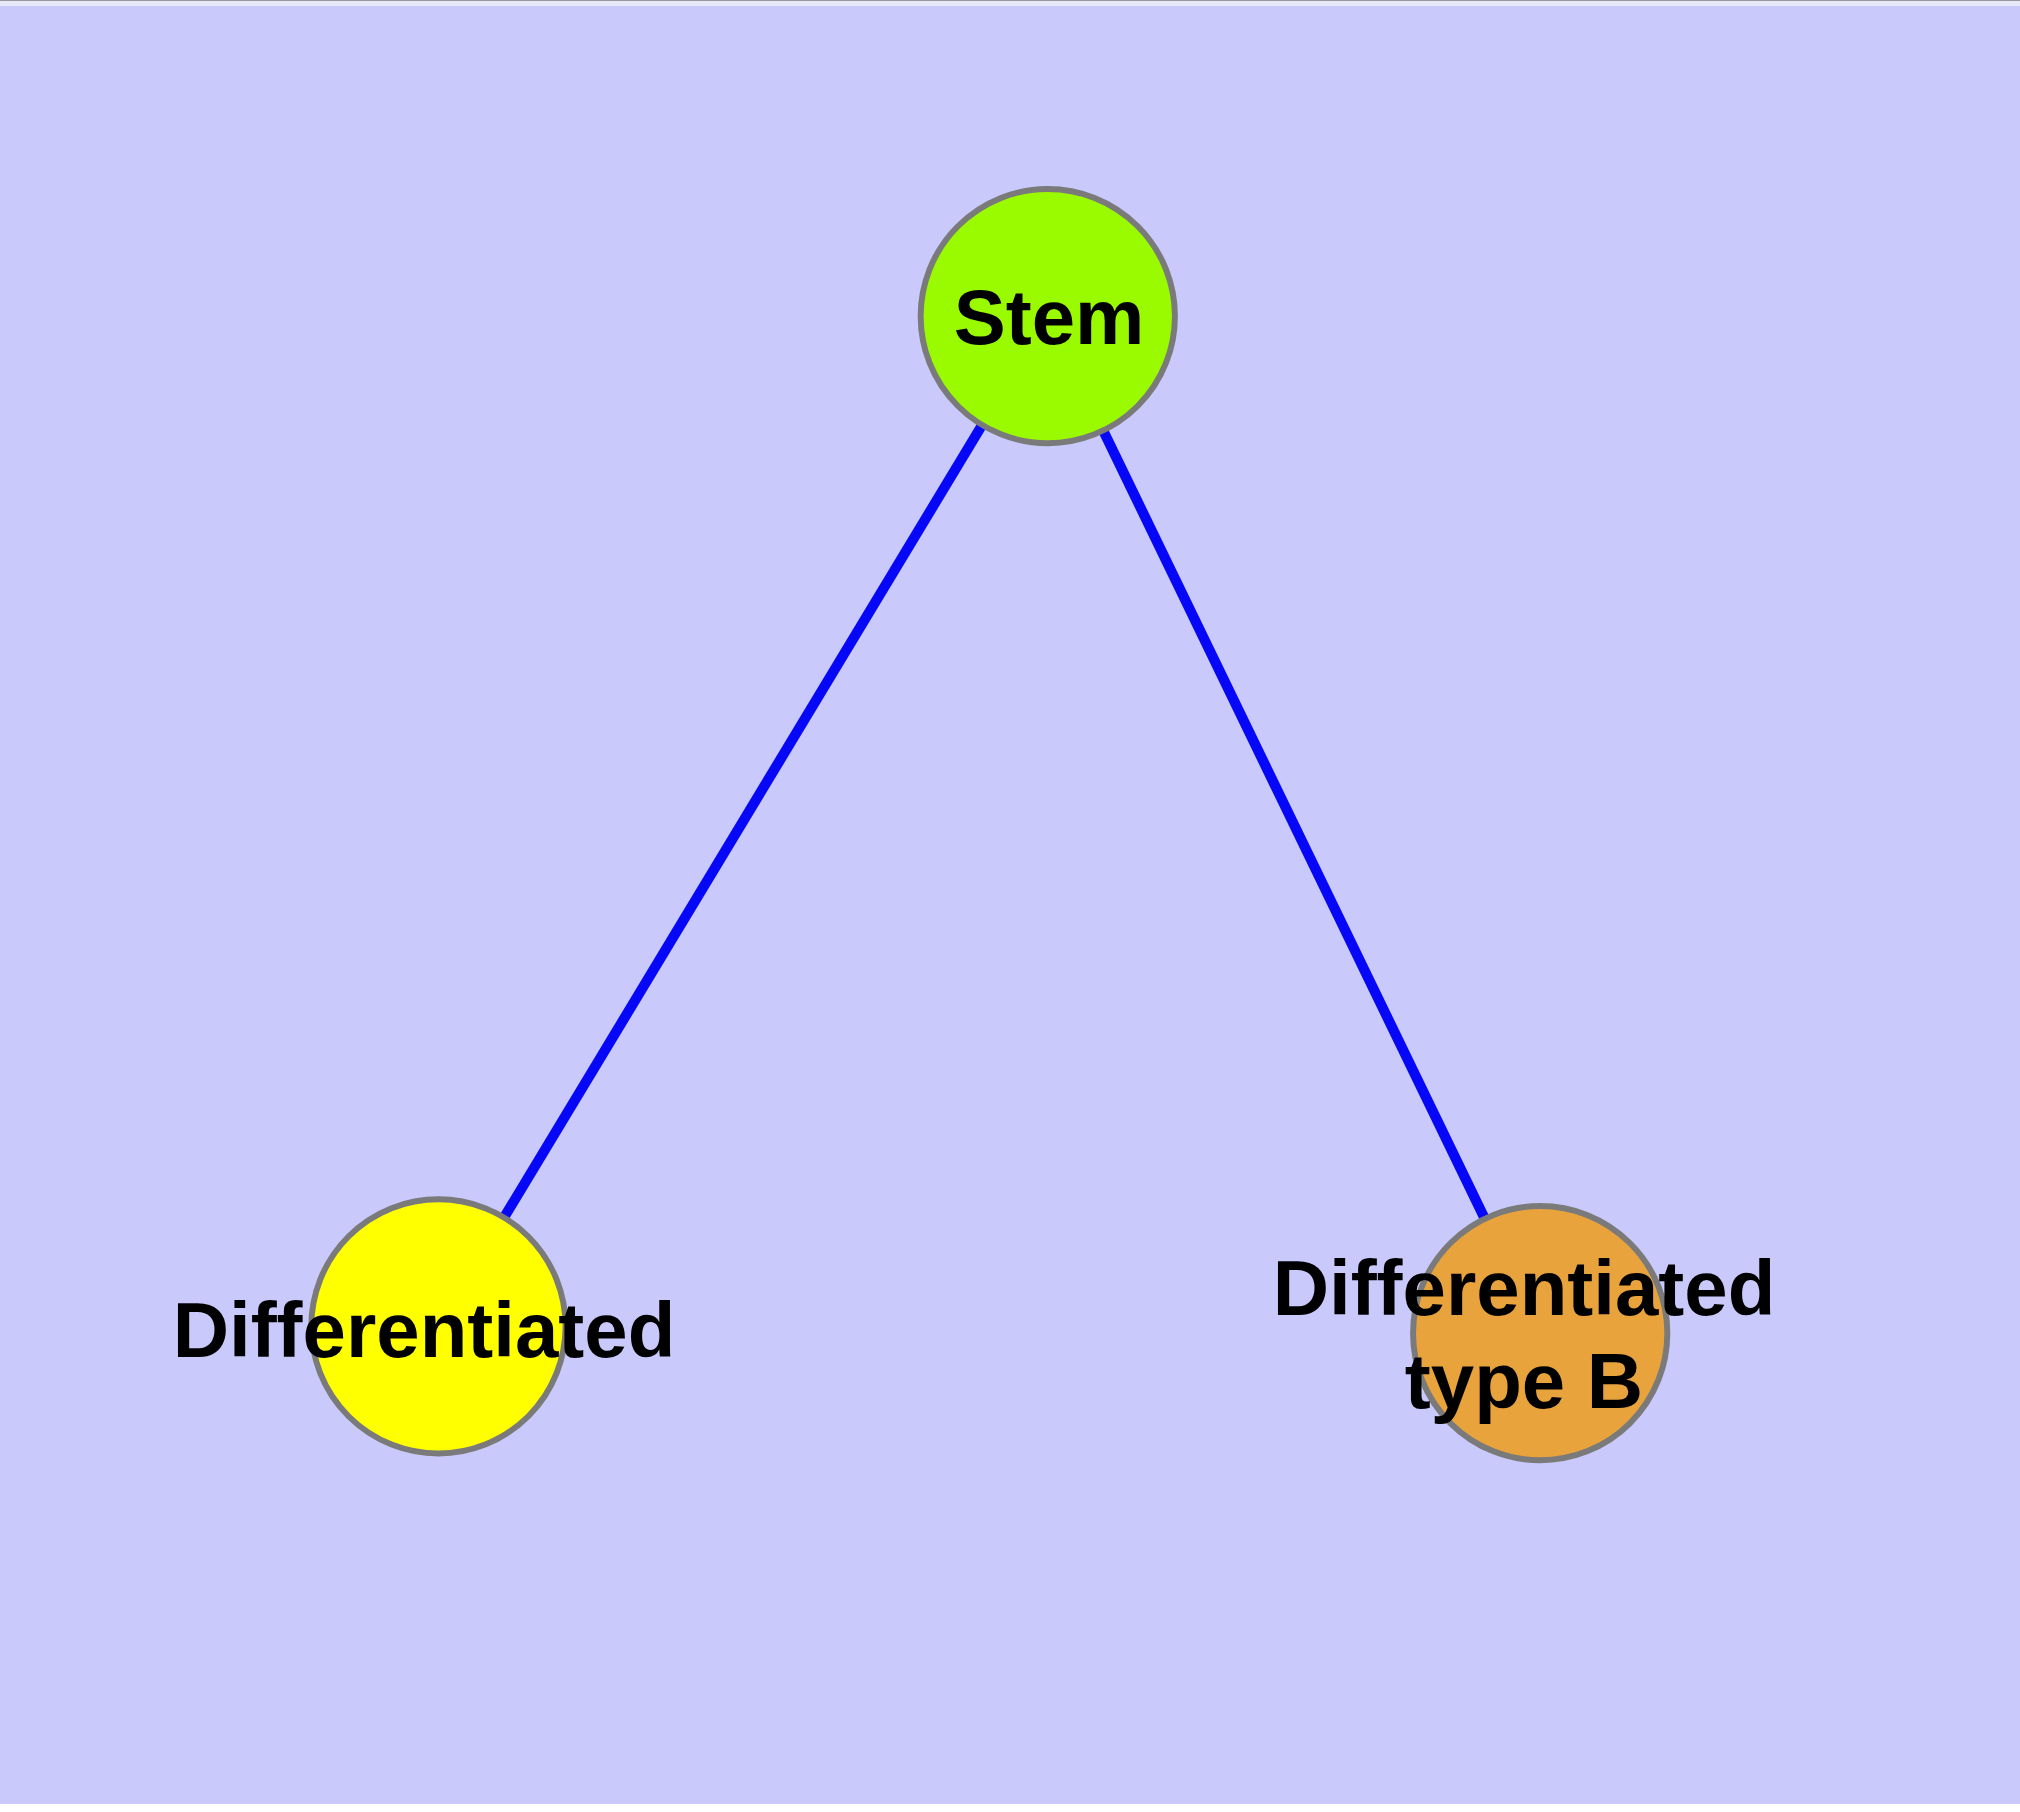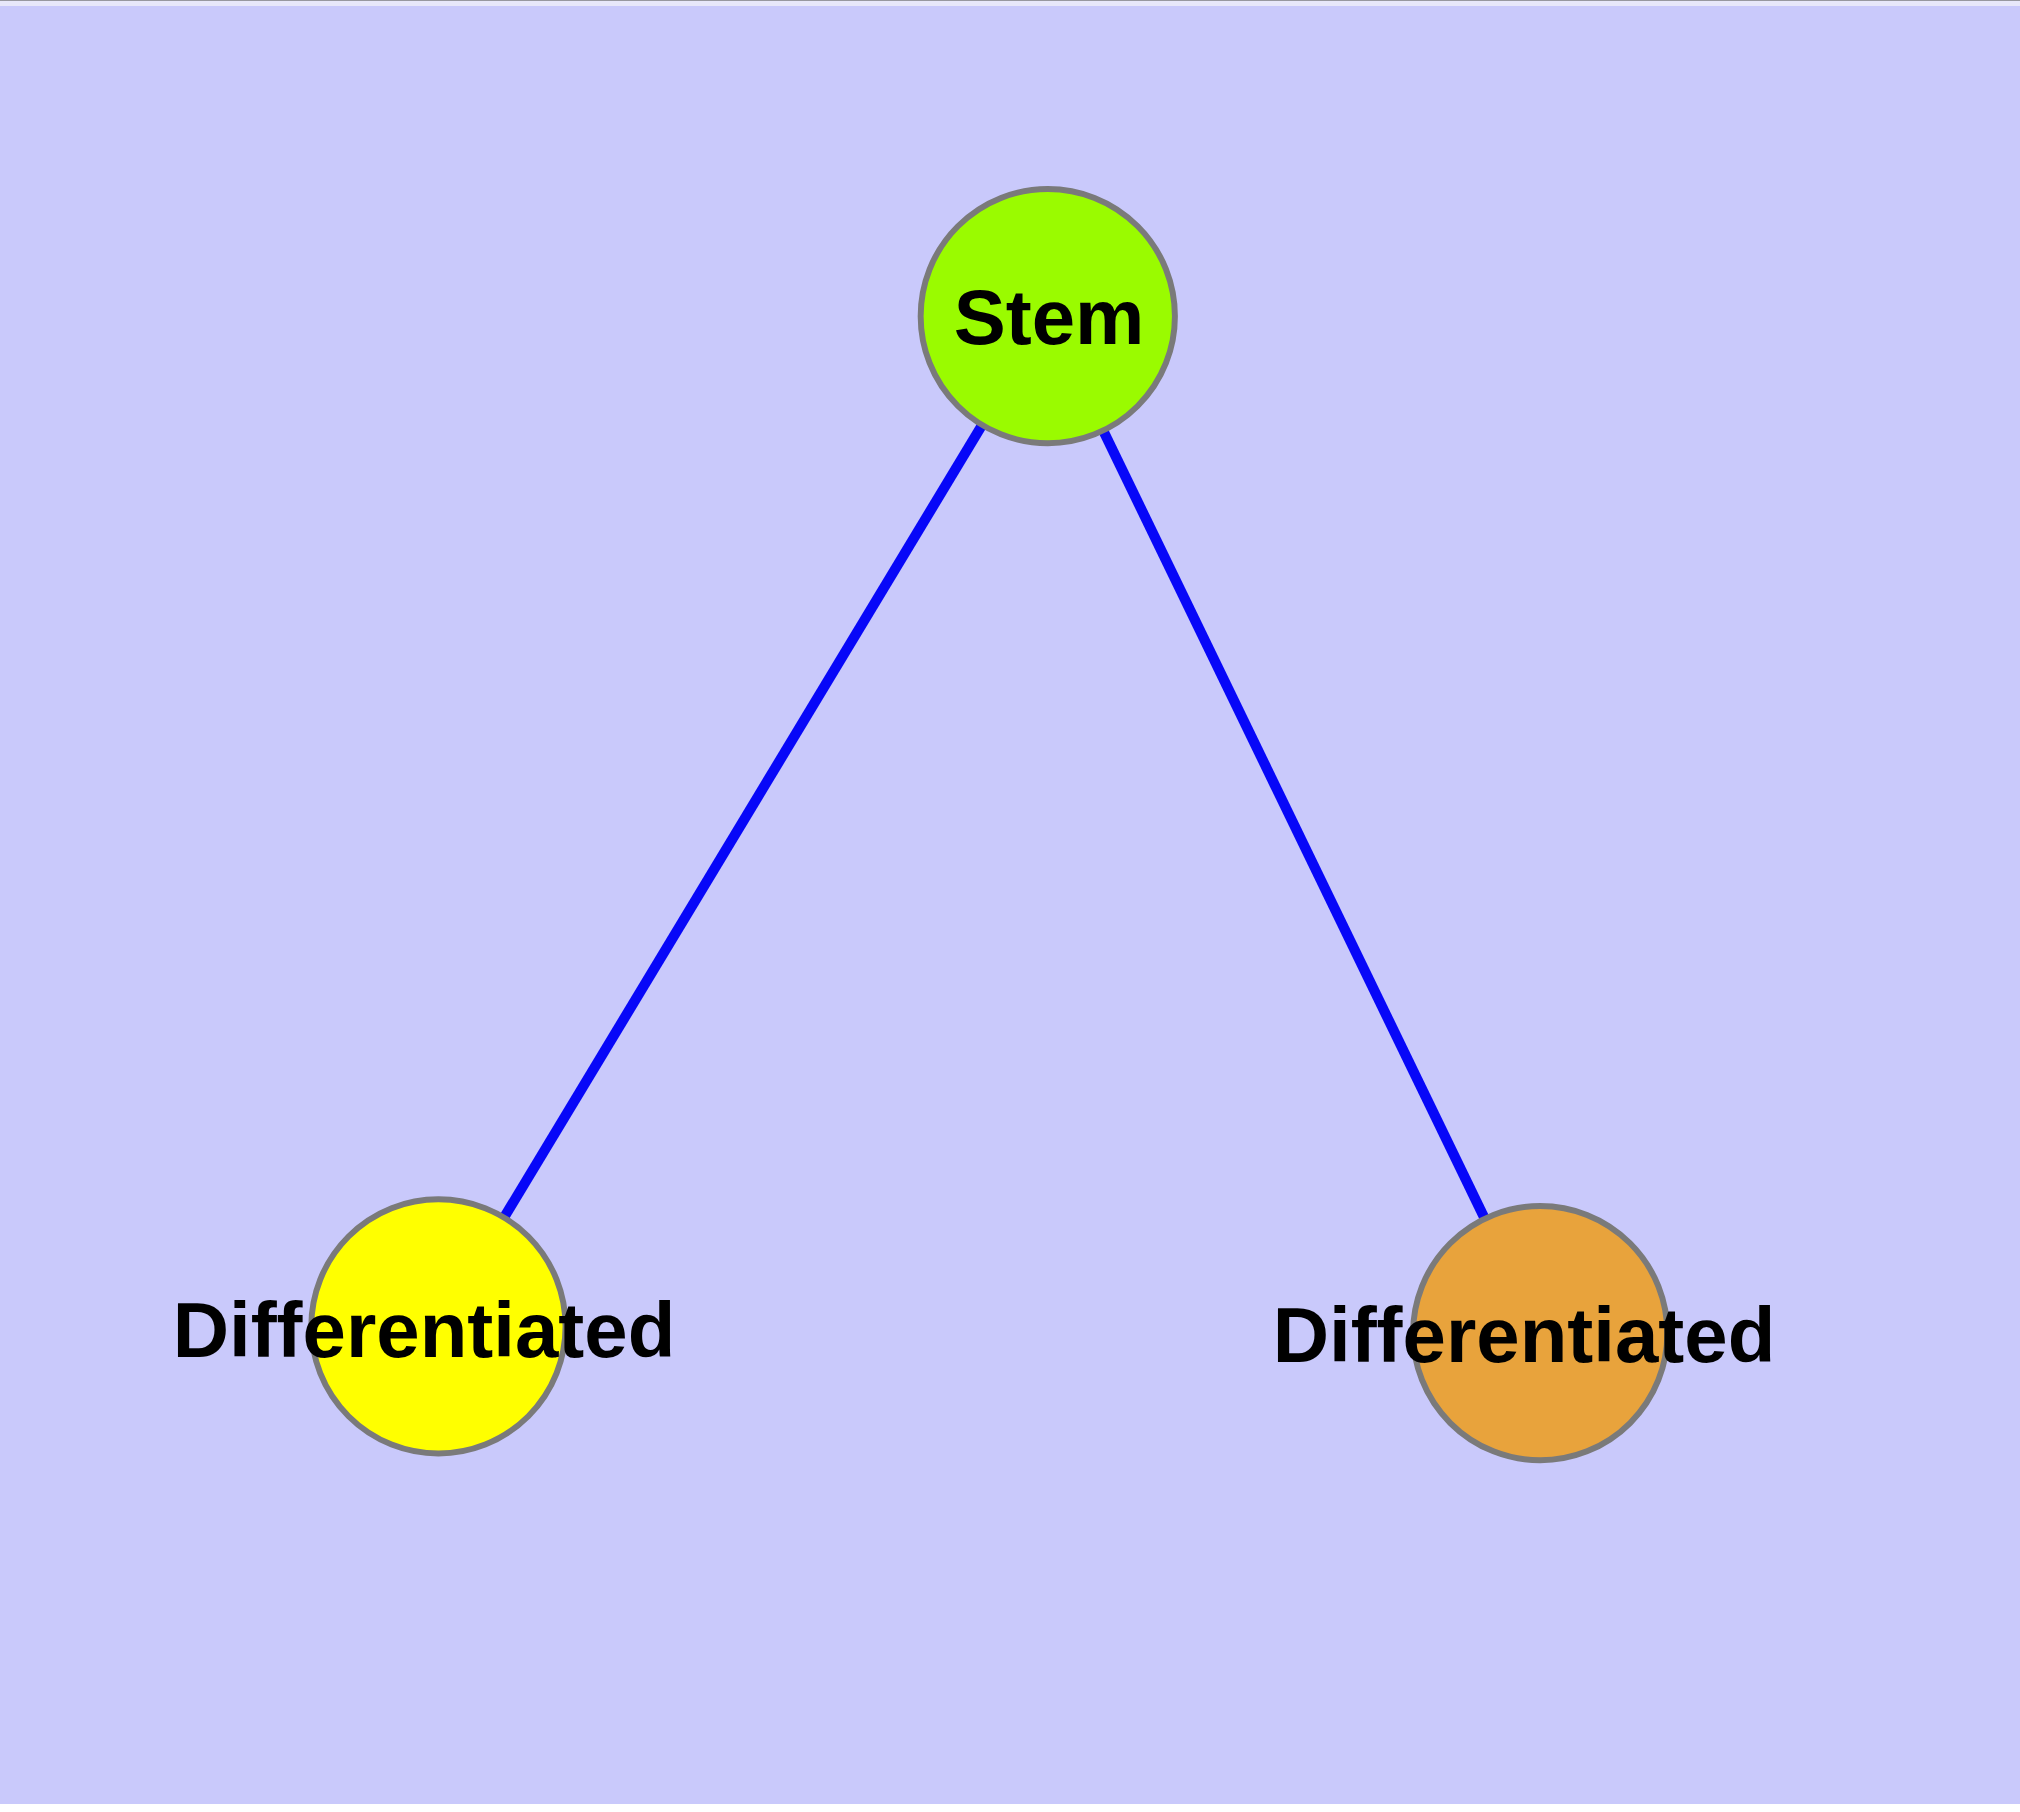--- a/index.html
+++ b/index.html
@@ -76,17 +76,18 @@
   <div class="node-label" style="left:1049px; top:317px;">
     <span>Stem</span>
   </div>
 
   <div class="node-label" style="left:424px; top:1330px;">
     <span>Differentiated</span>
   </div>
 
   <div class="node-label" style="left:1524px; top:1335px;">
     <span>Differentiated</span>
+    <span>type B</span>
   </div>
 
   <div class="bottom-strip"></div>
 </div>
 
 
 </body></html>

